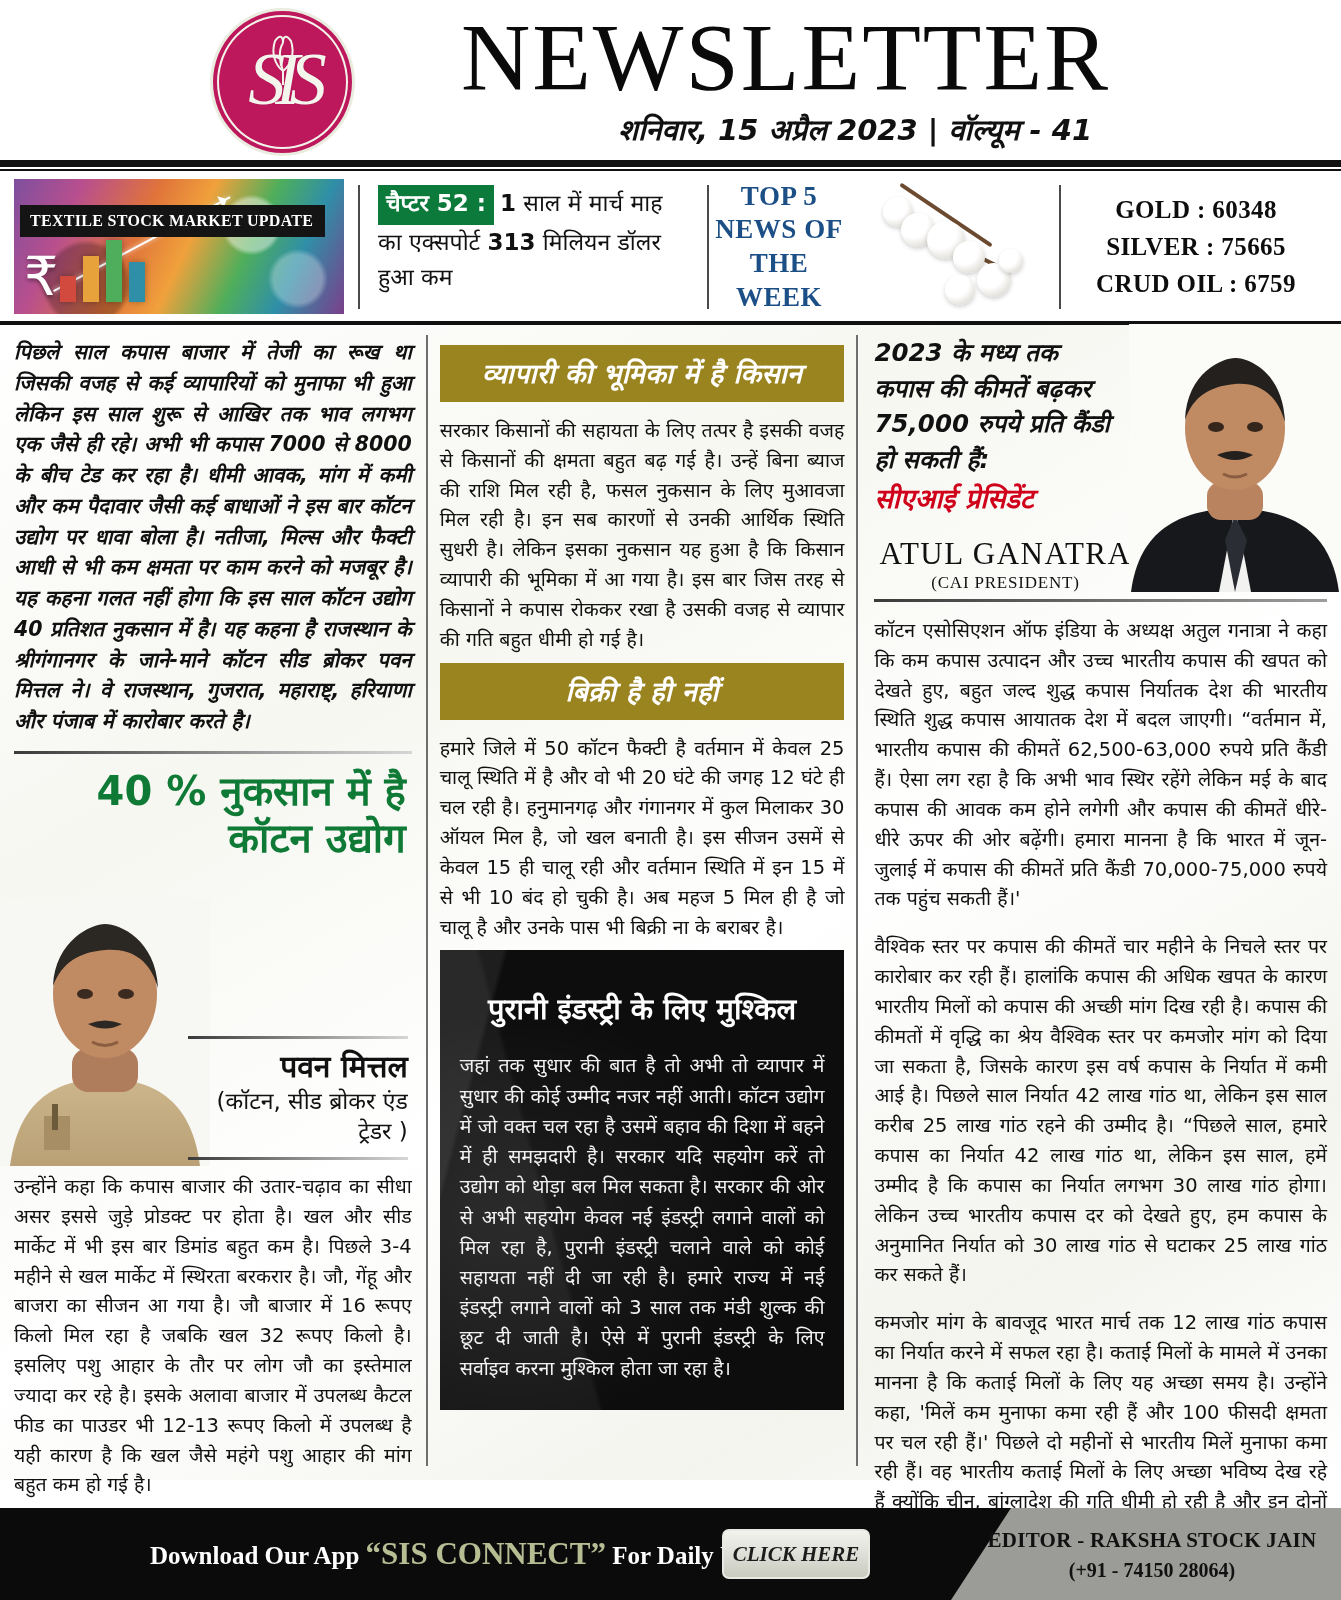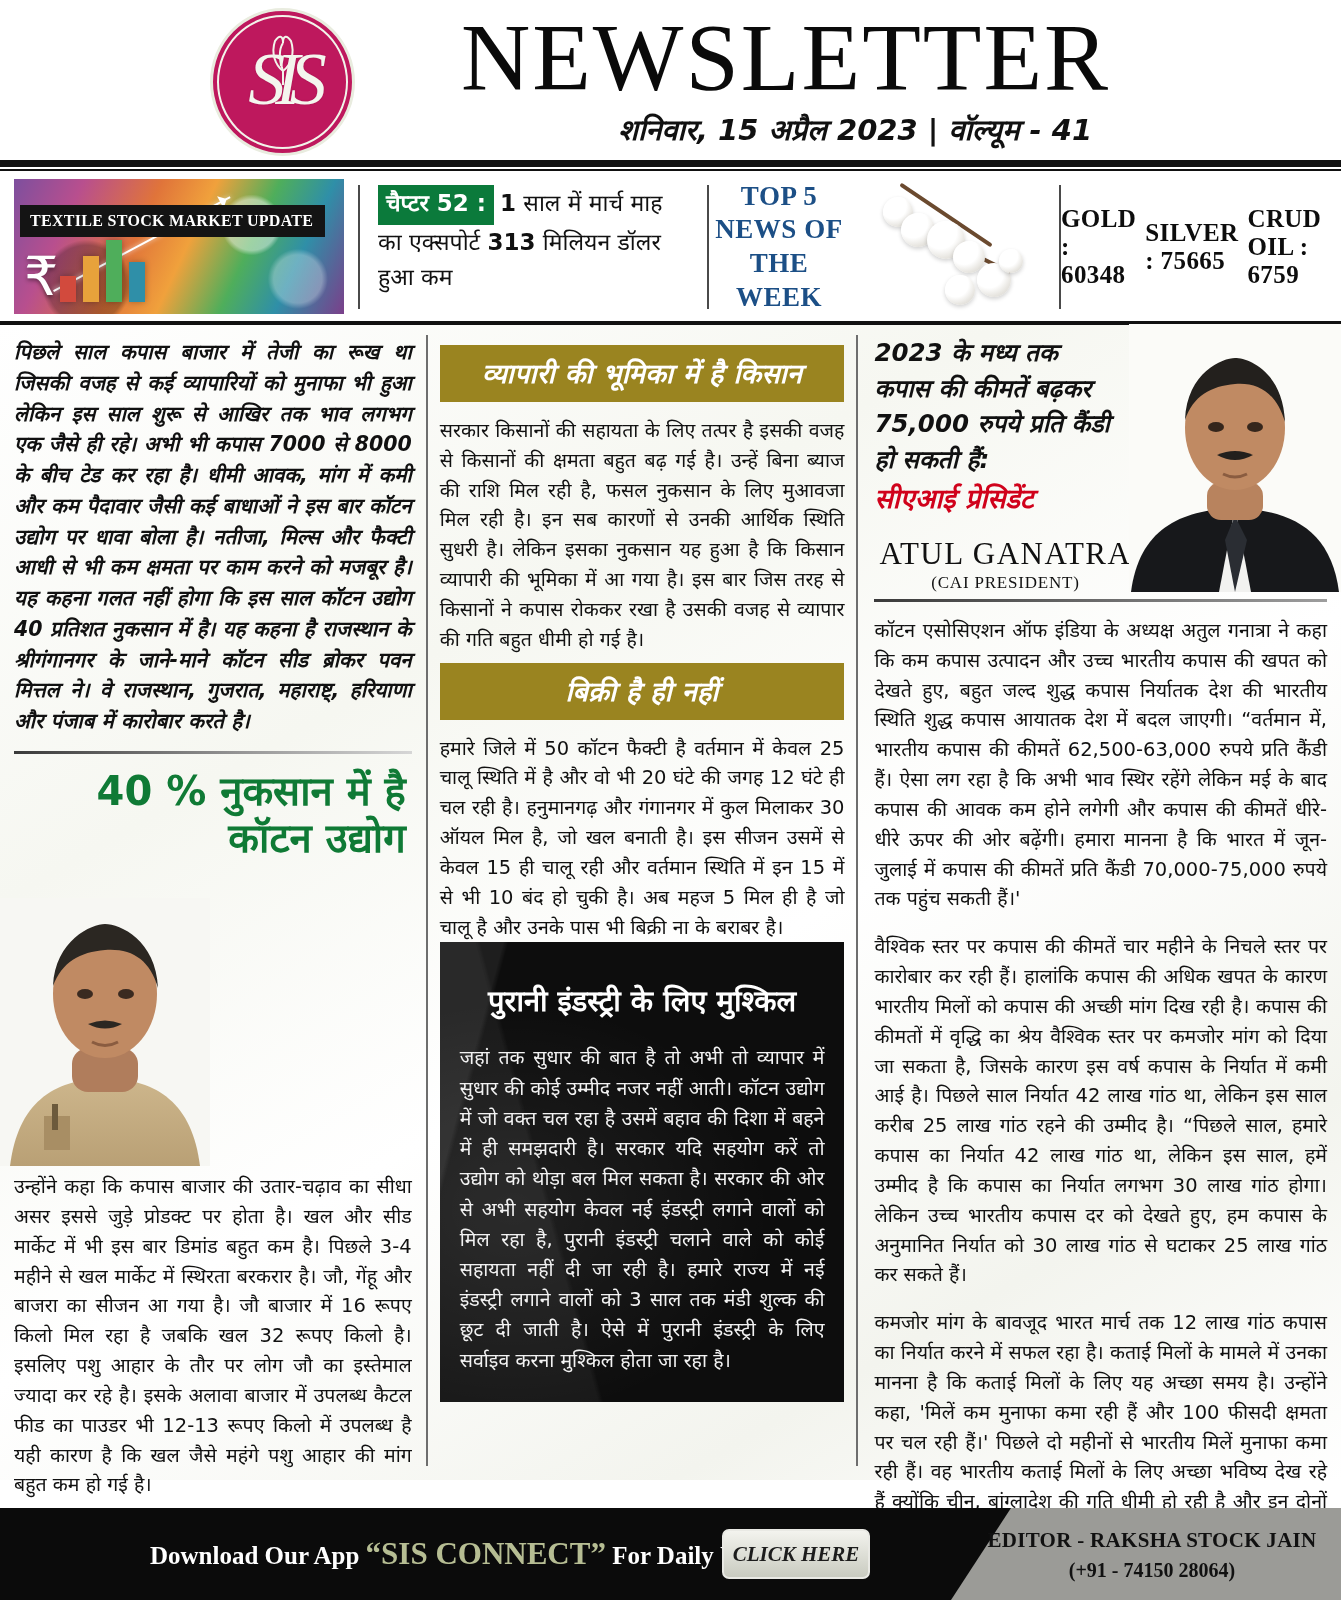--- a/index.html
+++ b/index.html
@@ -114,21 +114,21 @@
     font-family: "Liberation Serif", serif; font-weight: bold;
     font-size: 27px; line-height: 1.25; color: #1c4f86;
     letter-spacing: .5px;
   }
   .cotton-pic { width: 210px; position: relative; }
   .boll { position:absolute; width:30px; height:30px; border-radius:50%;
           background: radial-gradient(circle at 35% 30%, #ffffff 0 45%, #e8e6e1 70%, #cfcdc7 100%);
           box-shadow: 0 2px 4px rgba(0,0,0,.18); }
   .stem { position:absolute; background:#6b4a2f; height:4px; border-radius:2px; }
   .metals {
-    width: 270px; display:flex; flex-direction:row; justify-content:center;
+    width: 270px; display:flex; flex-direction:column; justify-content:center;
     align-items:center; gap: 9px;
     font-family: "Liberation Serif", serif; font-weight: bold;
     font-size: 25px; color: #0d0d0d; letter-spacing: .4px;
   }
 
   
   .body-rule { height: 4px; background: #111; }
   .content {
     display: flex; height: 1155px; position: relative;
     background: linear-gradient(150deg,#ffffff 0%,#f6f7f1 30%,#ffffff 55%,#f3f4ee 80%,#ffffff 100%);
@@ -171,21 +171,21 @@
 
   
   .banner {
     background: #9a8420; color: #ffffff; text-align: center;
     font-family: "DejaVu Sans", sans-serif; font-weight: bold; font-style: italic;
     font-size: 27px; padding: 9px 6px 11px 6px; letter-spacing: .3px;
     margin: 8px 0 14px 0;
   }
   .dark-box {
     background: #0d0d0d; color: #fff; padding: 24px 20px 26px 20px;
-    margin-top: 0; position: relative; overflow: hidden;
+    margin-top: 8px; position: relative; overflow: hidden;
   }
   .dark-box:before{
     content:""; position:absolute; inset:0;
     background:
       linear-gradient(105deg, rgba(255,255,255,.07) 0 12%, rgba(255,255,255,0) 13%),
       linear-gradient(75deg, rgba(255,255,255,.05) 0 30%, rgba(255,255,255,0) 31%),
       radial-gradient(ellipse at 18% 58%, rgba(255,255,255,.08), rgba(0,0,0,0) 55%);
     pointer-events:none;
   }
   .dark-box .dk-title {
@@ -318,20 +318,26 @@
             <rect x="72" y="150" width="66" height="44" rx="16" fill="#b07d5c"></rect>
             <ellipse cx="105" cy="96" rx="52" ry="64" fill="#c08a63"></ellipse>
             <path d="M53 88 C55 42 92 26 105 26 C120 26 156 42 158 90 C150 62 132 50 105 52 C80 54 62 64 53 88 Z" fill="#2b2722"></path>
             <ellipse cx="85" cy="96" rx="8" ry="5" fill="#3a2a20"></ellipse>
             <ellipse cx="126" cy="96" rx="8" ry="5" fill="#3a2a20"></ellipse>
             <path d="M88 126 q17 -7 34 0 q-17 9 -34 0 Z" fill="#2b2722"></path>
             <path d="M92 144 q13 7 26 0" stroke="#8a5c40" stroke-width="3" fill="none"></path>
             <rect x="44" y="218" width="26" height="34" fill="#a88e64"></rect>
             <rect x="52" y="206" width="6" height="26" fill="#6c5a3c"></rect>
           </svg>
+        </div>
+        <div class="pm-caption">
+          <div class="hr-grad" style="margin:0 0 10px 0"></div>
+          <div class="pm-name">पवन मित्तल</div>
+          <div class="pm-role">(कॉटन, सीड ब्रोकर एंड ट्रेडर )</div>
+          <div class="hr-grad" style="margin:10px 0 0 0"></div>
         </div>
       </div>
 
       <div class="hi-body" style="margin-top:8px">उन्होंने कहा कि कपास बाजार की उतार-चढ़ाव का सीधा असर इससे जुड़े प्रोडक्ट पर होता है। खल और सीड मार्केट में भी इस बार डिमांड बहुत कम है। पिछले 3-4 महीने से खल मार्केट में स्थिरता बरकरार है। जौ, गेंहू और बाजरा का सीजन आ गया है। जौ बाजार में 16 रूपए किलो मिल रहा है जबकि खल 32 रूपए किलो है। इसलिए पशु आहार के तौर पर लोग जौ का इस्तेमाल ज्यादा कर रहे है। इसके अलावा बाजार में उपलब्ध कैटल फीड का पाउडर भी 12-13 रूपए किलो में उपलब्ध है यही कारण है कि खल जैसे महंगे पशु आहार की मांग बहुत कम हो गई है।</div>
     </div>
 
     <div class="col-sep"></div>
 
     <div class="col col-2">
       <div class="banner">व्यापारी की भूमिका में है किसान</div>

